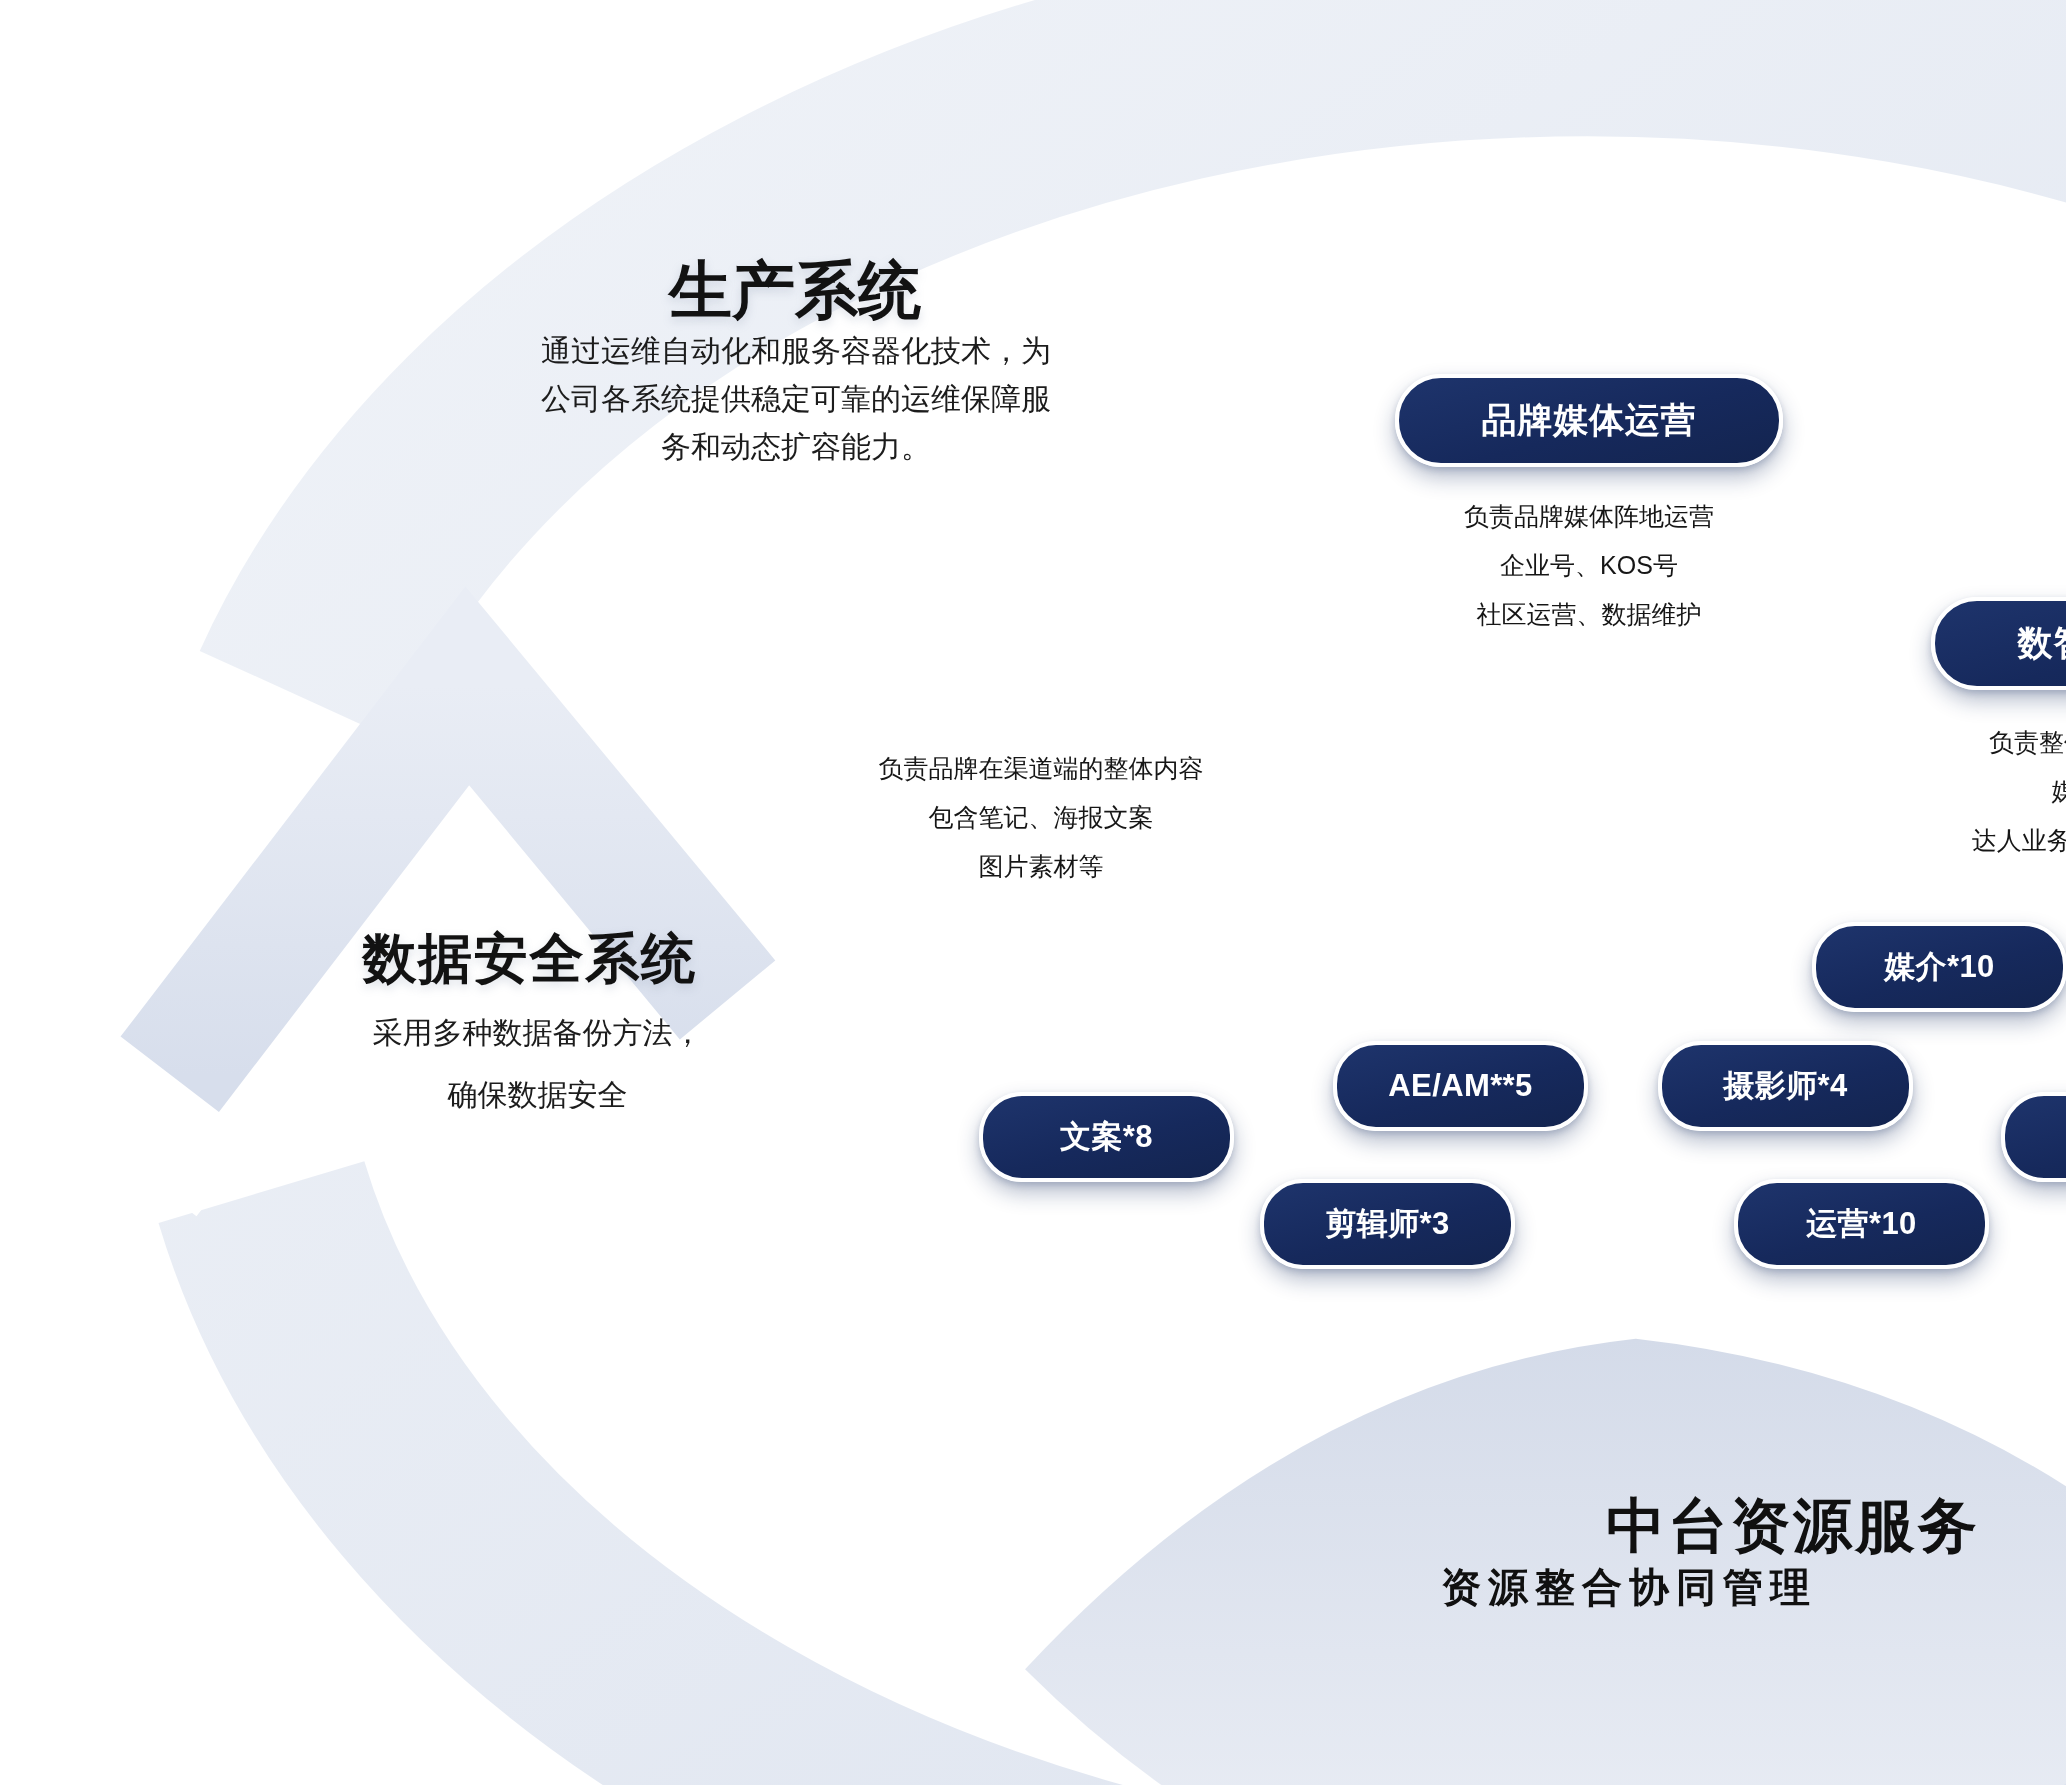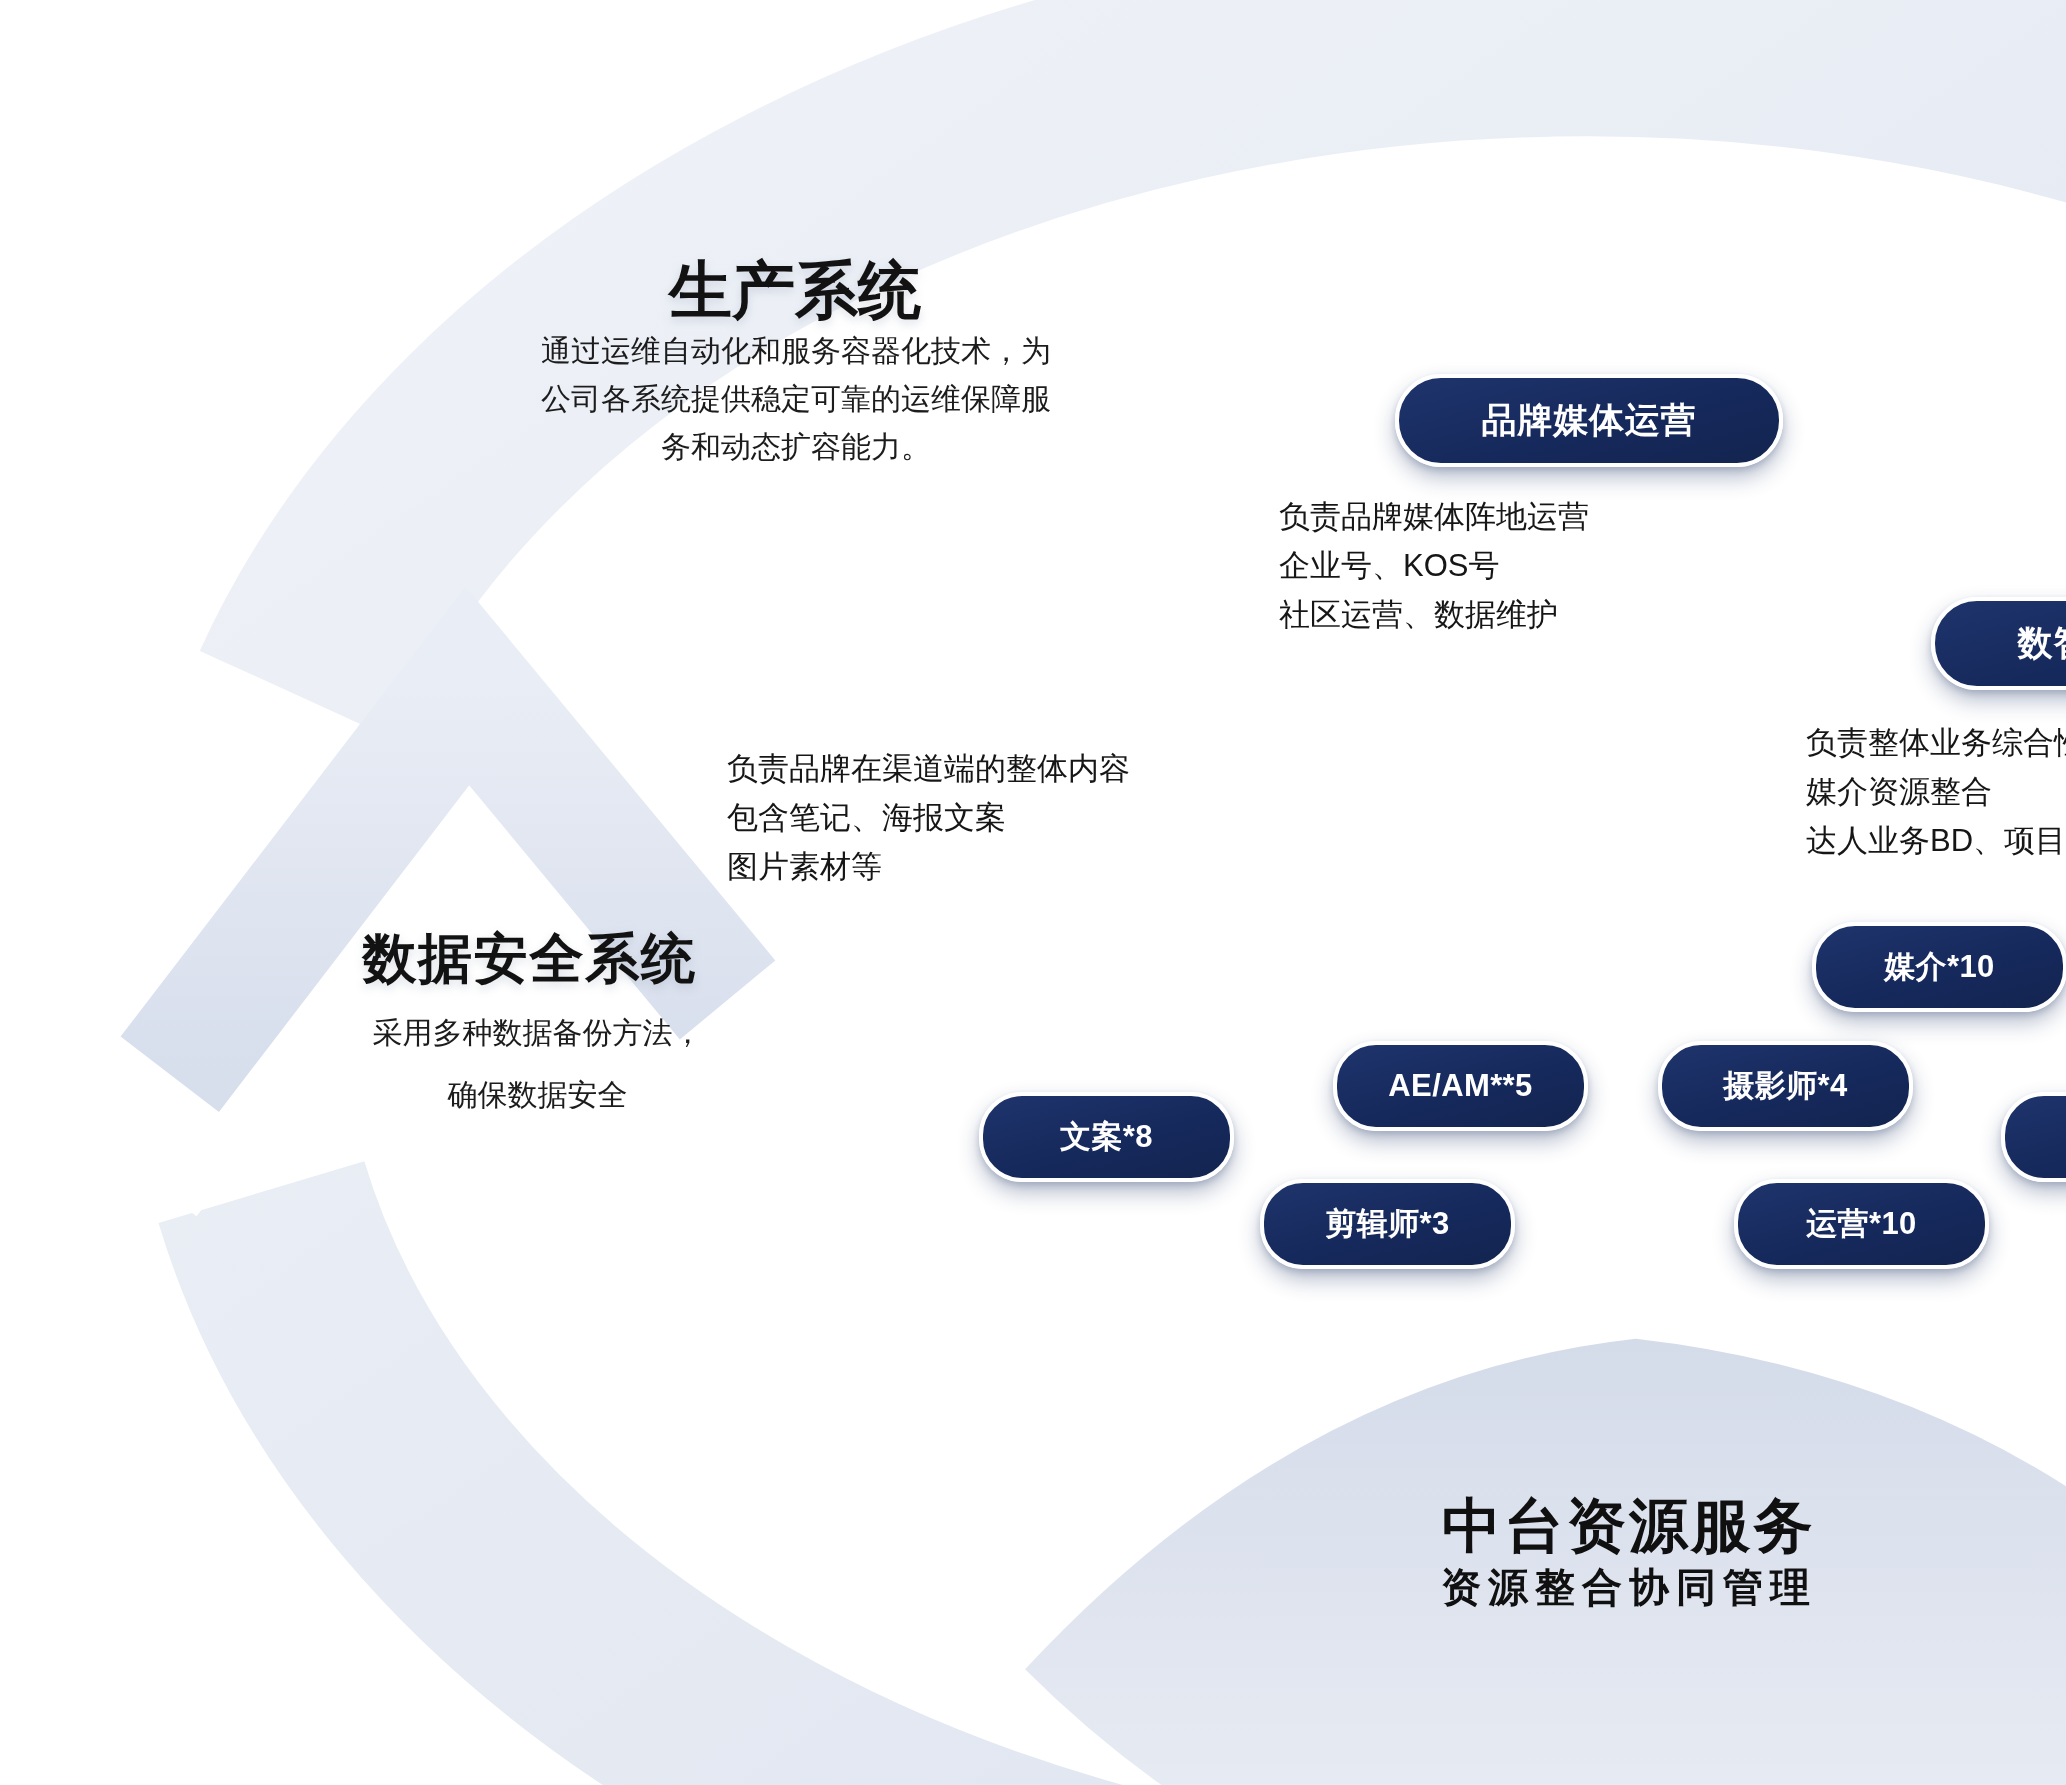--- a/index.html
+++ b/index.html
@@ -19,21 +19,21 @@
 
   .sys-desc{
     position:absolute;font-weight:500;color:#1c1c1c;text-align:center;
     font-size:30px;line-height:48px;white-space:pre-line;font-family:Liberation Mono, monospace;
   }
   .d-production{left:445px;top:329px;width:702px;}
   .d-datasec{left:207px;top:1004px;width:661px;line-height:62px;}
 
   
   .center-title{
-    position:absolute;left:1278px;top:1496px;width:702px;text-align:center;
+    position:absolute;left:1278px;top:1496px;width:702px;text-align:right;
     font-size:59px;font-weight:700;color:#101010;letter-spacing:3.3px;line-height:1.05;
   }
   .center-subtitle{
     position:absolute;left:1278px;top:1565px;width:702px;text-align:center;
     font-size:40px;font-weight:700;color:#101010;letter-spacing:7px;line-height:1.1;
   }
 
   
   .pill{
     position:absolute;display:flex;align-items:center;justify-content:center;
@@ -51,22 +51,22 @@
   .p-design{left:1138px;top:922px;}
   .p-media{left:1812px;top:922px;}
   .p-aeam{left:1333px;top:1041px;}
   .p-photo{left:1658px;top:1041px;}
   .p-copy{left:979px;top:1092px;}
   .p-director{left:2001px;top:1092px;}
   .p-editor{left:1260px;top:1179px;}
   .p-ops{left:1734px;top:1179px;}
 
   .team-desc{
-    position:absolute;font-weight:500;color:#161616;text-align:left;
-    font-size:31px;line-height:49px;white-space:pre-line;
+    position:absolute;font-weight:500;color:#161616;text-align:center;
+    font-size:25px;line-height:49px;white-space:pre-line;
   }
   .td-brand{left:1279px;top:492px;width:620px;}
   .td-content{left:727px;top:744px;width:628px;}
   .td-digital{left:1806px;top:718px;width:641px;}
 </style>
 </head>
 <body>
 
 <div class="stage">
 

